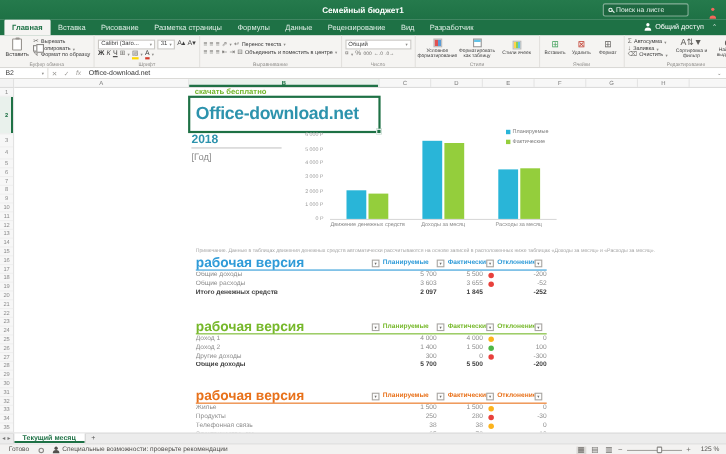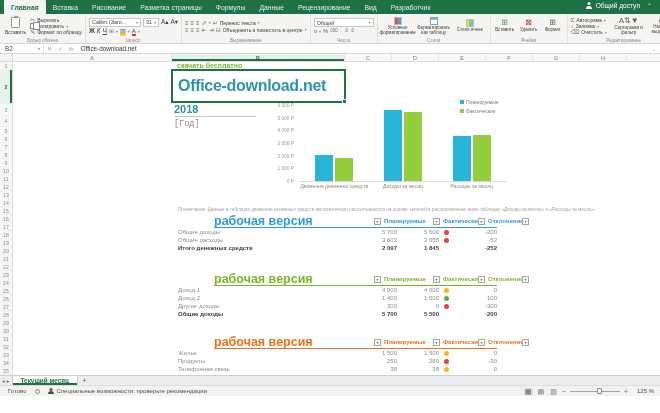--- a/index.html
+++ b/index.html
@@ -78,39 +78,39 @@
   .rowhdrs div:nth-child(4){height:11px;}
   .rowhdrs .sel{background:#e9f1ec;color:#1e7145;font-weight:bold;box-shadow:inset -2px 0 0 #1e7145;}
   .canvas{position:absolute;left:13px;top:8px;right:0;bottom:0;background:#fff;overflow:hidden;}
 
   .promo{position:absolute;left:164px;top:0px;font-size:7px;font-weight:bold;color:#74b62d;}
   .titlecell{position:absolute;left:158px;top:7px;width:175px;height:34px;border:2px solid #1e7145;background:#fff;}
   .titlecell .txt{font-size:16px;font-weight:bold;color:#2d93ad;line-height:30px;padding-left:5px;white-space:nowrap;letter-spacing:-.3px;}
   .fillhandle{position:absolute;right:-3px;bottom:-3px;width:5px;height:5px;background:#1e7145;border:1px solid #fff;}
   .year{position:absolute;left:161px;top:41px;font-size:11px;font-weight:bold;color:#2d93ad;}
   .yearline{position:absolute;left:161px;top:54px;width:82px;height:1px;background:#c6c6c6;}
-  .yearph{position:absolute;left:161px;top:57px;font-size:8.5px;color:#8c8c8c;font-family:Liberation Mono, monospace;}
+  .yearph{position:absolute;left:161px;top:57px;font-size:8.5px;color:#8c8c8c;}
 
   
   .chart{position:absolute;left:235px;top:34px;width:262px;height:106px;}
   .yaxis{position:absolute;left:0;top:7px;height:82px;width:46px;display:flex;flex-direction:column;justify-content:space-between;}
   .yaxis div{font-size:4.8px;color:#9a9a9a;text-align:right;height:6px;line-height:6px;}
   .plot{position:absolute;left:52px;right:4px;top:10px;bottom:20px;border-bottom:1px solid #d9d9d9;display:flex;justify-content:space-around;align-items:flex-end;}
   .bargroup{position:relative;display:flex;align-items:flex-end;gap:2px;height:100%;}
   .bar{width:18px;}
   .cat{position:absolute;top:100%;margin-top:2px;left:50%;transform:translateX(-50%);font-size:5px;color:#8c8c8c;white-space:nowrap;}
   .legend{position:absolute;left:212px;top:3px;display:flex;flex-direction:column;gap:3px;}
   .litem{display:flex;align-items:center;gap:2px;font-size:5px;color:#7d7d7d;white-space:nowrap;}
   .lswatch{width:4px;height:4px;flex:none;}
 
   .note{position:absolute;left:165px;top:145px;width:488px;font-size:4.7px;color:#a6a6a6;white-space:nowrap;overflow:hidden;}
 
   
   .xltable{position:absolute;left:165px;width:319px;}
-  .thead{position:relative;height:15px;border-bottom:1px solid var(--acc);margin-left:36px;}
+  .thead{position:relative;height:15px;border-bottom:1px solid var(--acc);}
   .theading{position:absolute;left:0;bottom:0;font-size:12.5px;font-weight:bold;color:var(--acc);line-height:1;white-space:nowrap;}
   .fbtn{position:absolute;bottom:2px;width:7px;height:7px;border:1px solid #a8a6a2;background:#fdfdfd;color:#6e6c69;
     font-size:4px;display:flex;align-items:center;justify-content:center;}
   .f1{left:160px}.f2{left:219px}.f3{left:264px}.f4{left:308px}
   .thcol{position:absolute;bottom:3px;font-size:6px;font-weight:600;color:var(--acc);white-space:nowrap;}
   .l1{left:170px}.l2{left:229px}.l3{left:274px}
   .trow{display:grid;grid-template-columns:162px 57px 55px 45px;height:8px;align-items:center;font-size:6px;color:#8c8c8c;}
   .trow .tlabel{white-space:nowrap;overflow:hidden;}
   .trow .num{text-align:right;}
   .trow .actual{position:relative;padding-right:13px;}
@@ -136,20 +136,28 @@
   .zoomtrack{position:relative;width:50px;height:1px;background:#a5a3a0;}
   .zoomthumb{position:absolute;left:55%;top:-2.5px;width:5px;height:6px;background:#f8f8f8;border:1px solid #8a8885;border-radius:1px;}
   .zsign{font-size:7px;color:#6e6c69;}
   .zoomlvl{font-size:6px;color:#514f4c;min-width:22px;text-align:right;}
 </style>
 </head>
 <body>
 
 <div class="window">
 
+  <div class="titlebar">
+    <div class="tb-title">Семейный бюджет1</div>
+    <div class="search-pill">
+      <span class="mag"></span>
+      <span>Поиск на листе</span>
+    </div>
+    <div class="avatar"><span class="person"></span></div>
+  </div>
 
   <div class="tabrow">
     <div class="rtabs">
         <div class="rtab active">Главная</div>
         <div class="rtab">Вставка</div>
         <div class="rtab">Рисование</div>
         <div class="rtab">Разметка страницы</div>
         <div class="rtab">Формулы</div>
         <div class="rtab">Данные</div>
         <div class="rtab">Рецензирование</div>

